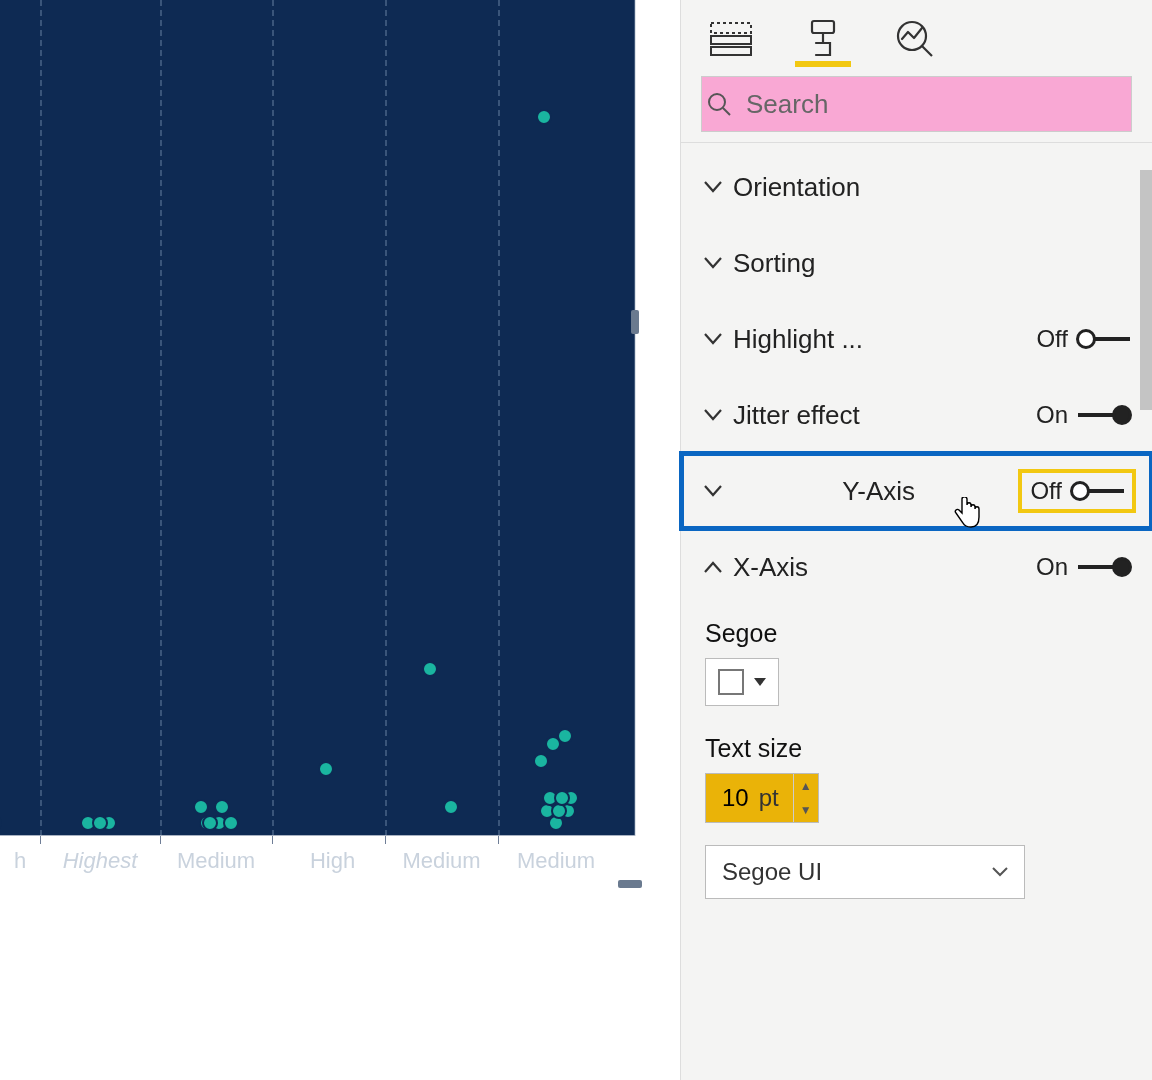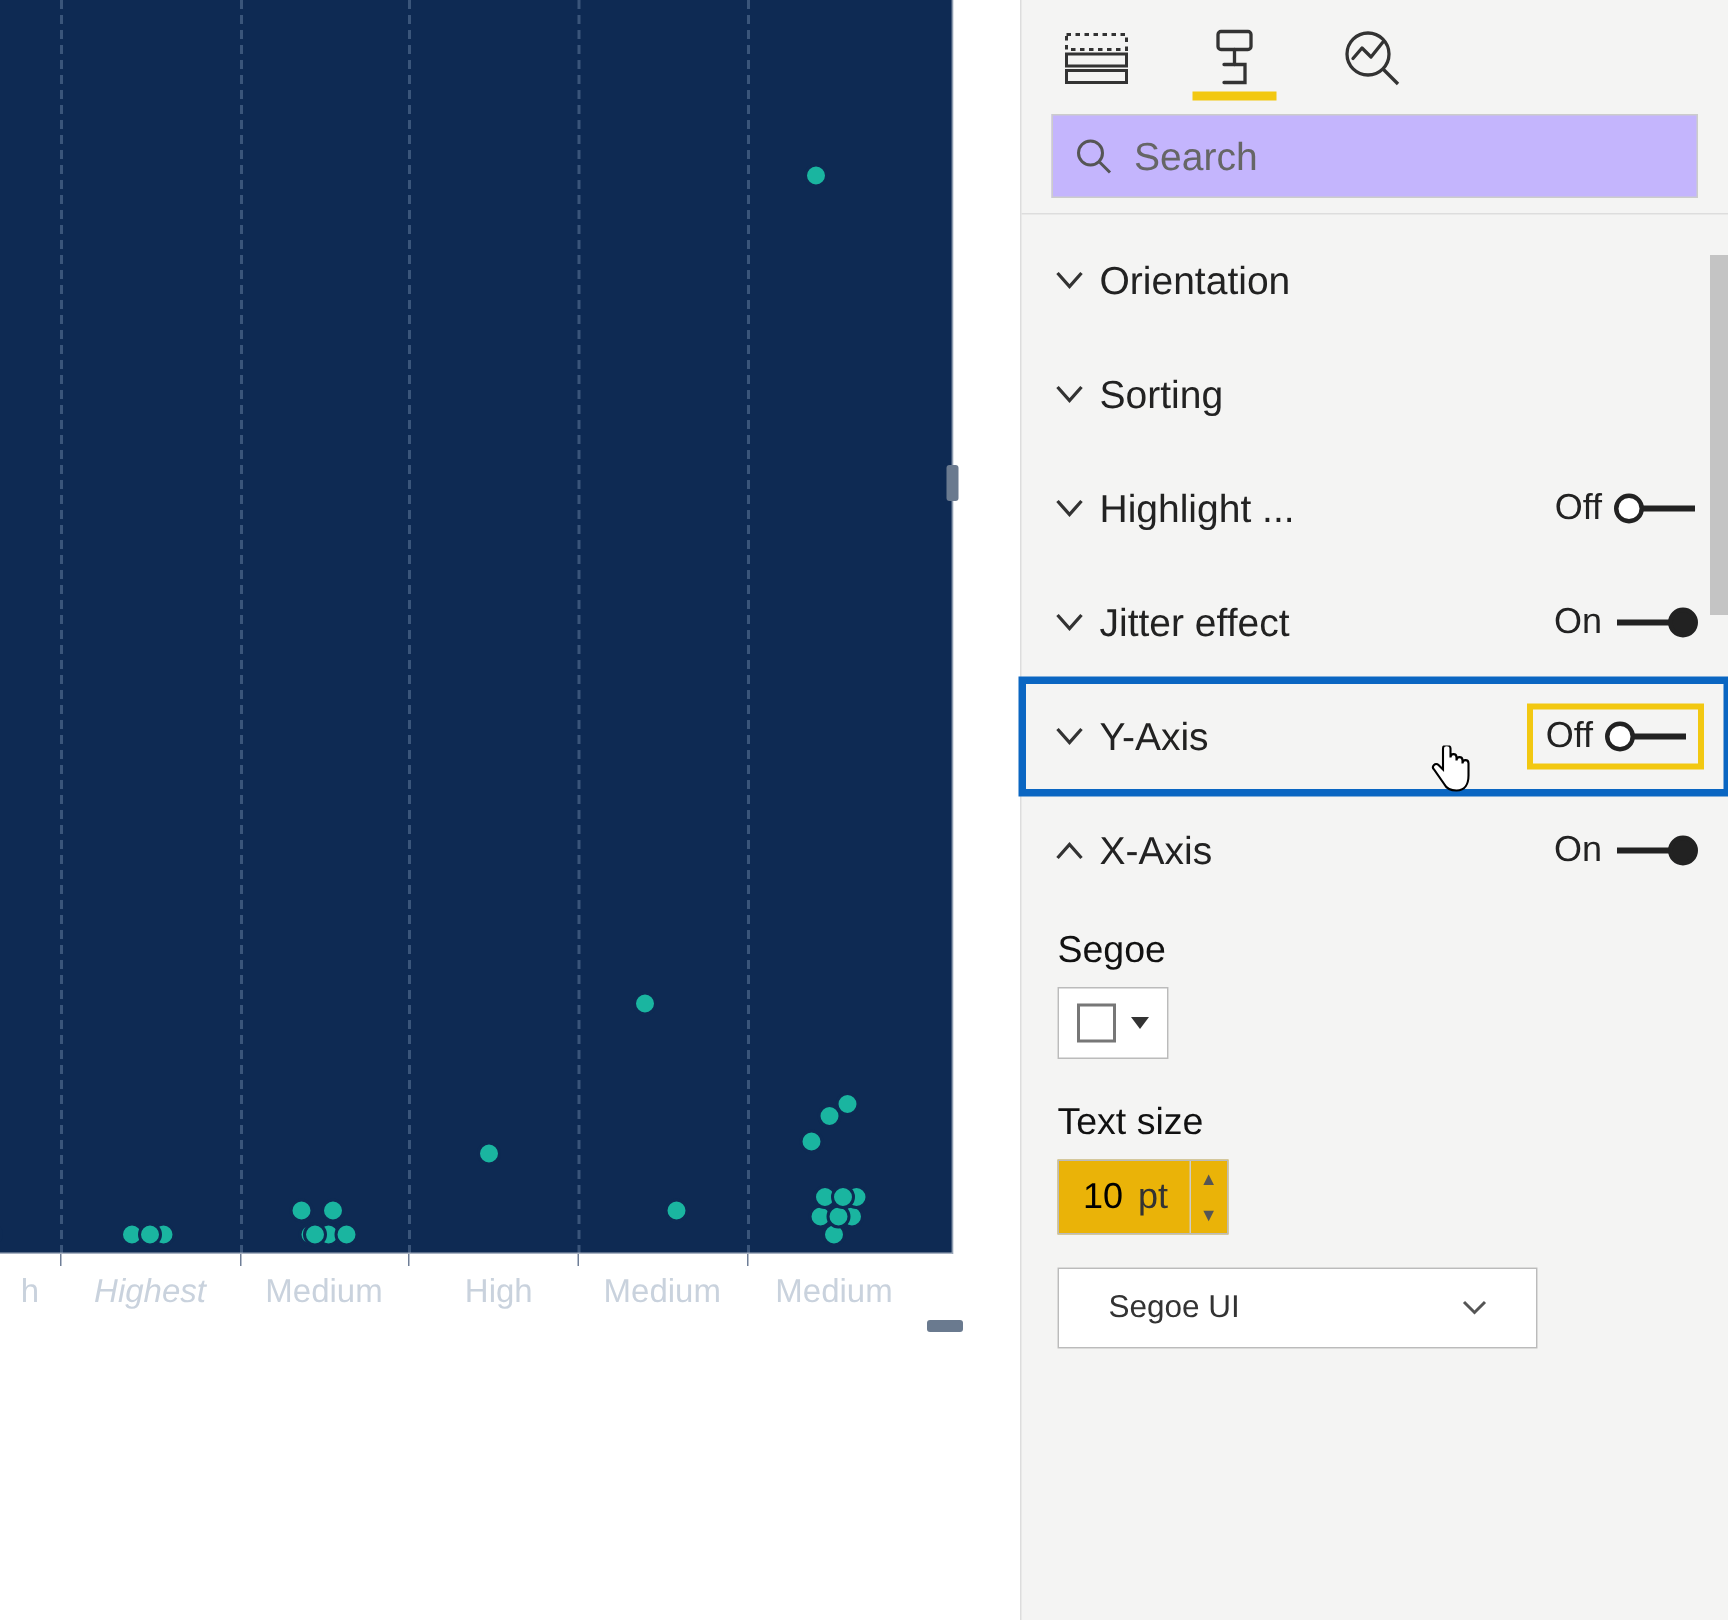--- a/index.html
+++ b/index.html
@@ -59,21 +59,21 @@
   .tabs-row {
     display: flex; gap: 48px; padding: 10px 0 0 28px; align-items: center; height: 68px;
   }
   .tab-ic { width: 44px; height: 44px; display:flex; align-items:center; justify-content:center; cursor:pointer; position:relative; }
   .tab-ic.active::after {
     content:""; position:absolute; bottom:-6px; left:-6px; right:-6px; height:6px; background:#f2c811;
   }
 
   .search-wrap { padding: 8px 20px 10px 20px; }
   .search-box {
-    display:flex; align-items:center; gap:14px; background:#c4b5fd; border:1px solid #ccc; height:56px; padding:0 14px;
+    display:flex; align-items:center; gap:14px; background:#f9a8d4; border:1px solid #ccc; height:56px; padding:0 4px;
     font-size:26px; color:#555;
   }
   .search-box input { border:none; outline:none; font-size:26px; flex:1; background:transparent; color:#333;}
   .search-box input::placeholder{color:#666;}
 
   .divider { height:1px; background:#ddd; margin:0; }
 
   .section-list { padding-top:6px; }
   .section-row {
     display:flex; align-items:center; height:76px; padding:0 22px 0 18px; cursor:pointer;
@@ -85,21 +85,21 @@
 
   .toggle { width:52px; height:18px; position:relative; }
   .toggle .track { position:absolute; top:7px; left:0; width:52px; height:4px; background:#222; }
   .toggle .knob  { position:absolute; top:-1px; width:20px; height:20px; border-radius:50%; background:#fff; border:3px solid #222; }
   .toggle.off .knob { left:-2px; }
   .toggle.on  .knob { left:34px; background:#222; border-color:#222; }
   .toggle.on .track{ background:#222;}
   .toggle.off .track{ background:#222;}
 
   .highlighted {
-    outline:5px solid #0a66c2; outline-offset:-3px; background:#f4f4f3;
+    outline:5px solid #0a66c2; outline-offset:-3px; background:#f4f4f3;text-align:center;
   }
   .toggle-highlight { outline:4px solid #f2c811; outline-offset:2px; padding:2px 6px; display:flex; align-items:center;}
 
   
   .cursor-hand {
     position:absolute; width:28px; height:32px; pointer-events:none; z-index:50;
   }
 
   .sub-block { padding: 8px 24px 14px 24px; }
   .sub-title { font-size:25px; color:#111; margin:6px 0 10px 0; }
@@ -112,21 +112,21 @@
   .spin-wrap {
     display:inline-flex; align-items:center; border:1px solid #bbb; background:#eab308; height:50px;
   }
   .spin-val { padding:0 10px 0 16px; font-size:24px; }
   .spin-unit { padding-right:14px; font-size:24px; color:#333; }
   .spin-btns { display:flex; flex-direction:column; border-left:1px solid #ccc; }
   .spin-btns div { width:24px; height:24px; display:flex;align-items:center;justify-content:center; font-size:12px; color:#555; }
 
   .dropdown {
     display:flex; align-items:center; justify-content:space-between; background:#fff; border:1px solid #bbb;
-    height:54px; padding:0 33px; font-size:21px; color:#333; max-width:320px;
+    height:54px; padding:0 16px; font-size:24px; color:#333; max-width:320px;
   }
 
   svg { display:block; }
 </style>
 </head>
 <body>
 
 <div class="workspace">
 
   <div class="chart-zone">

